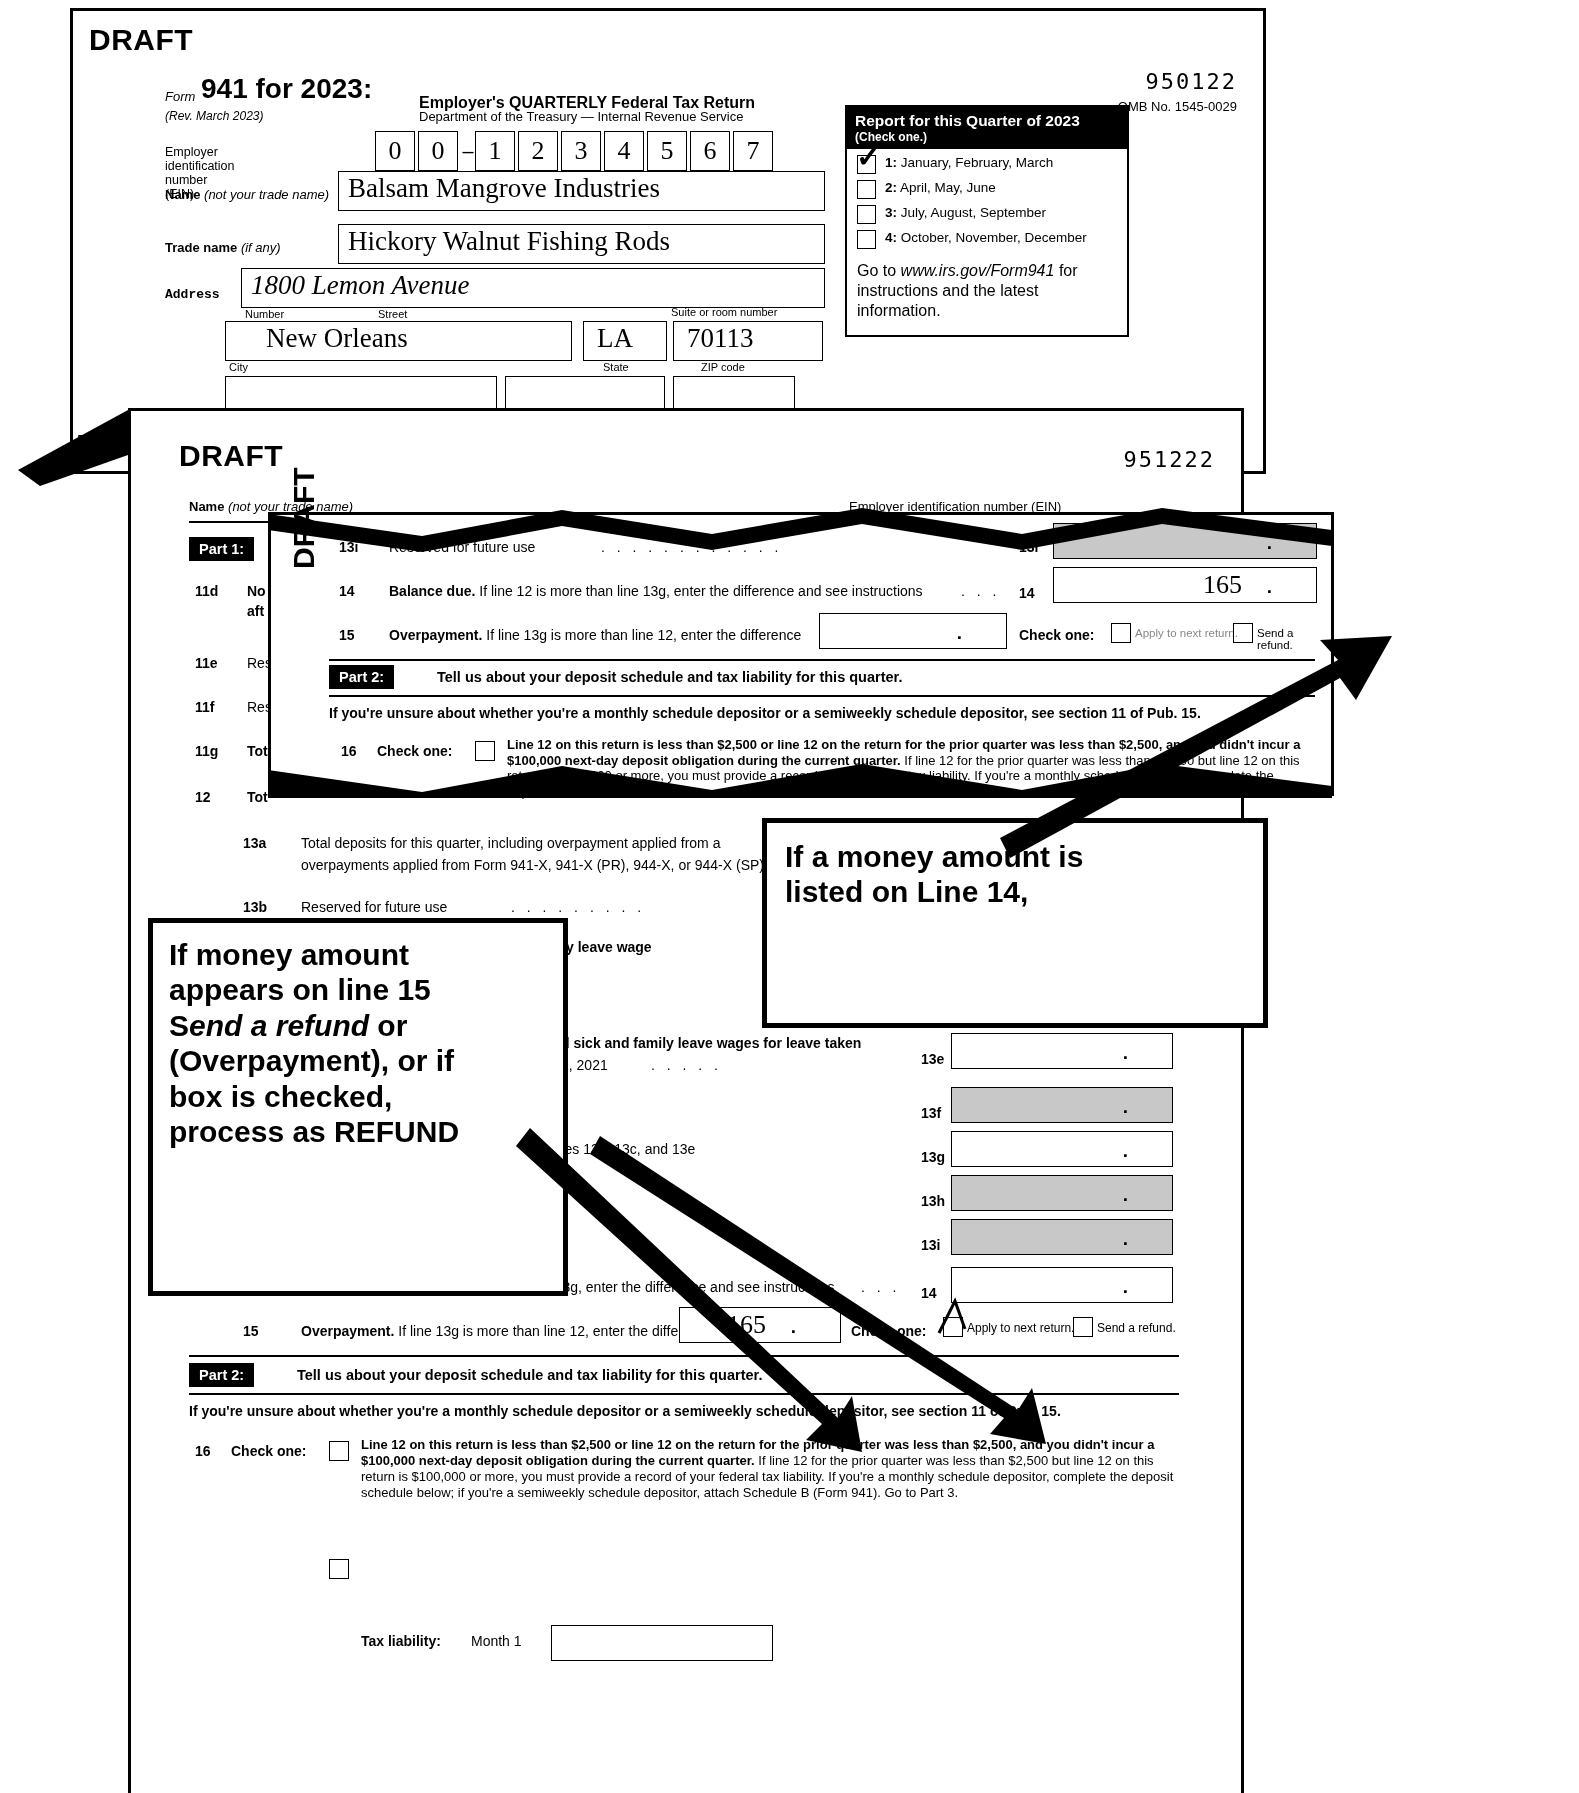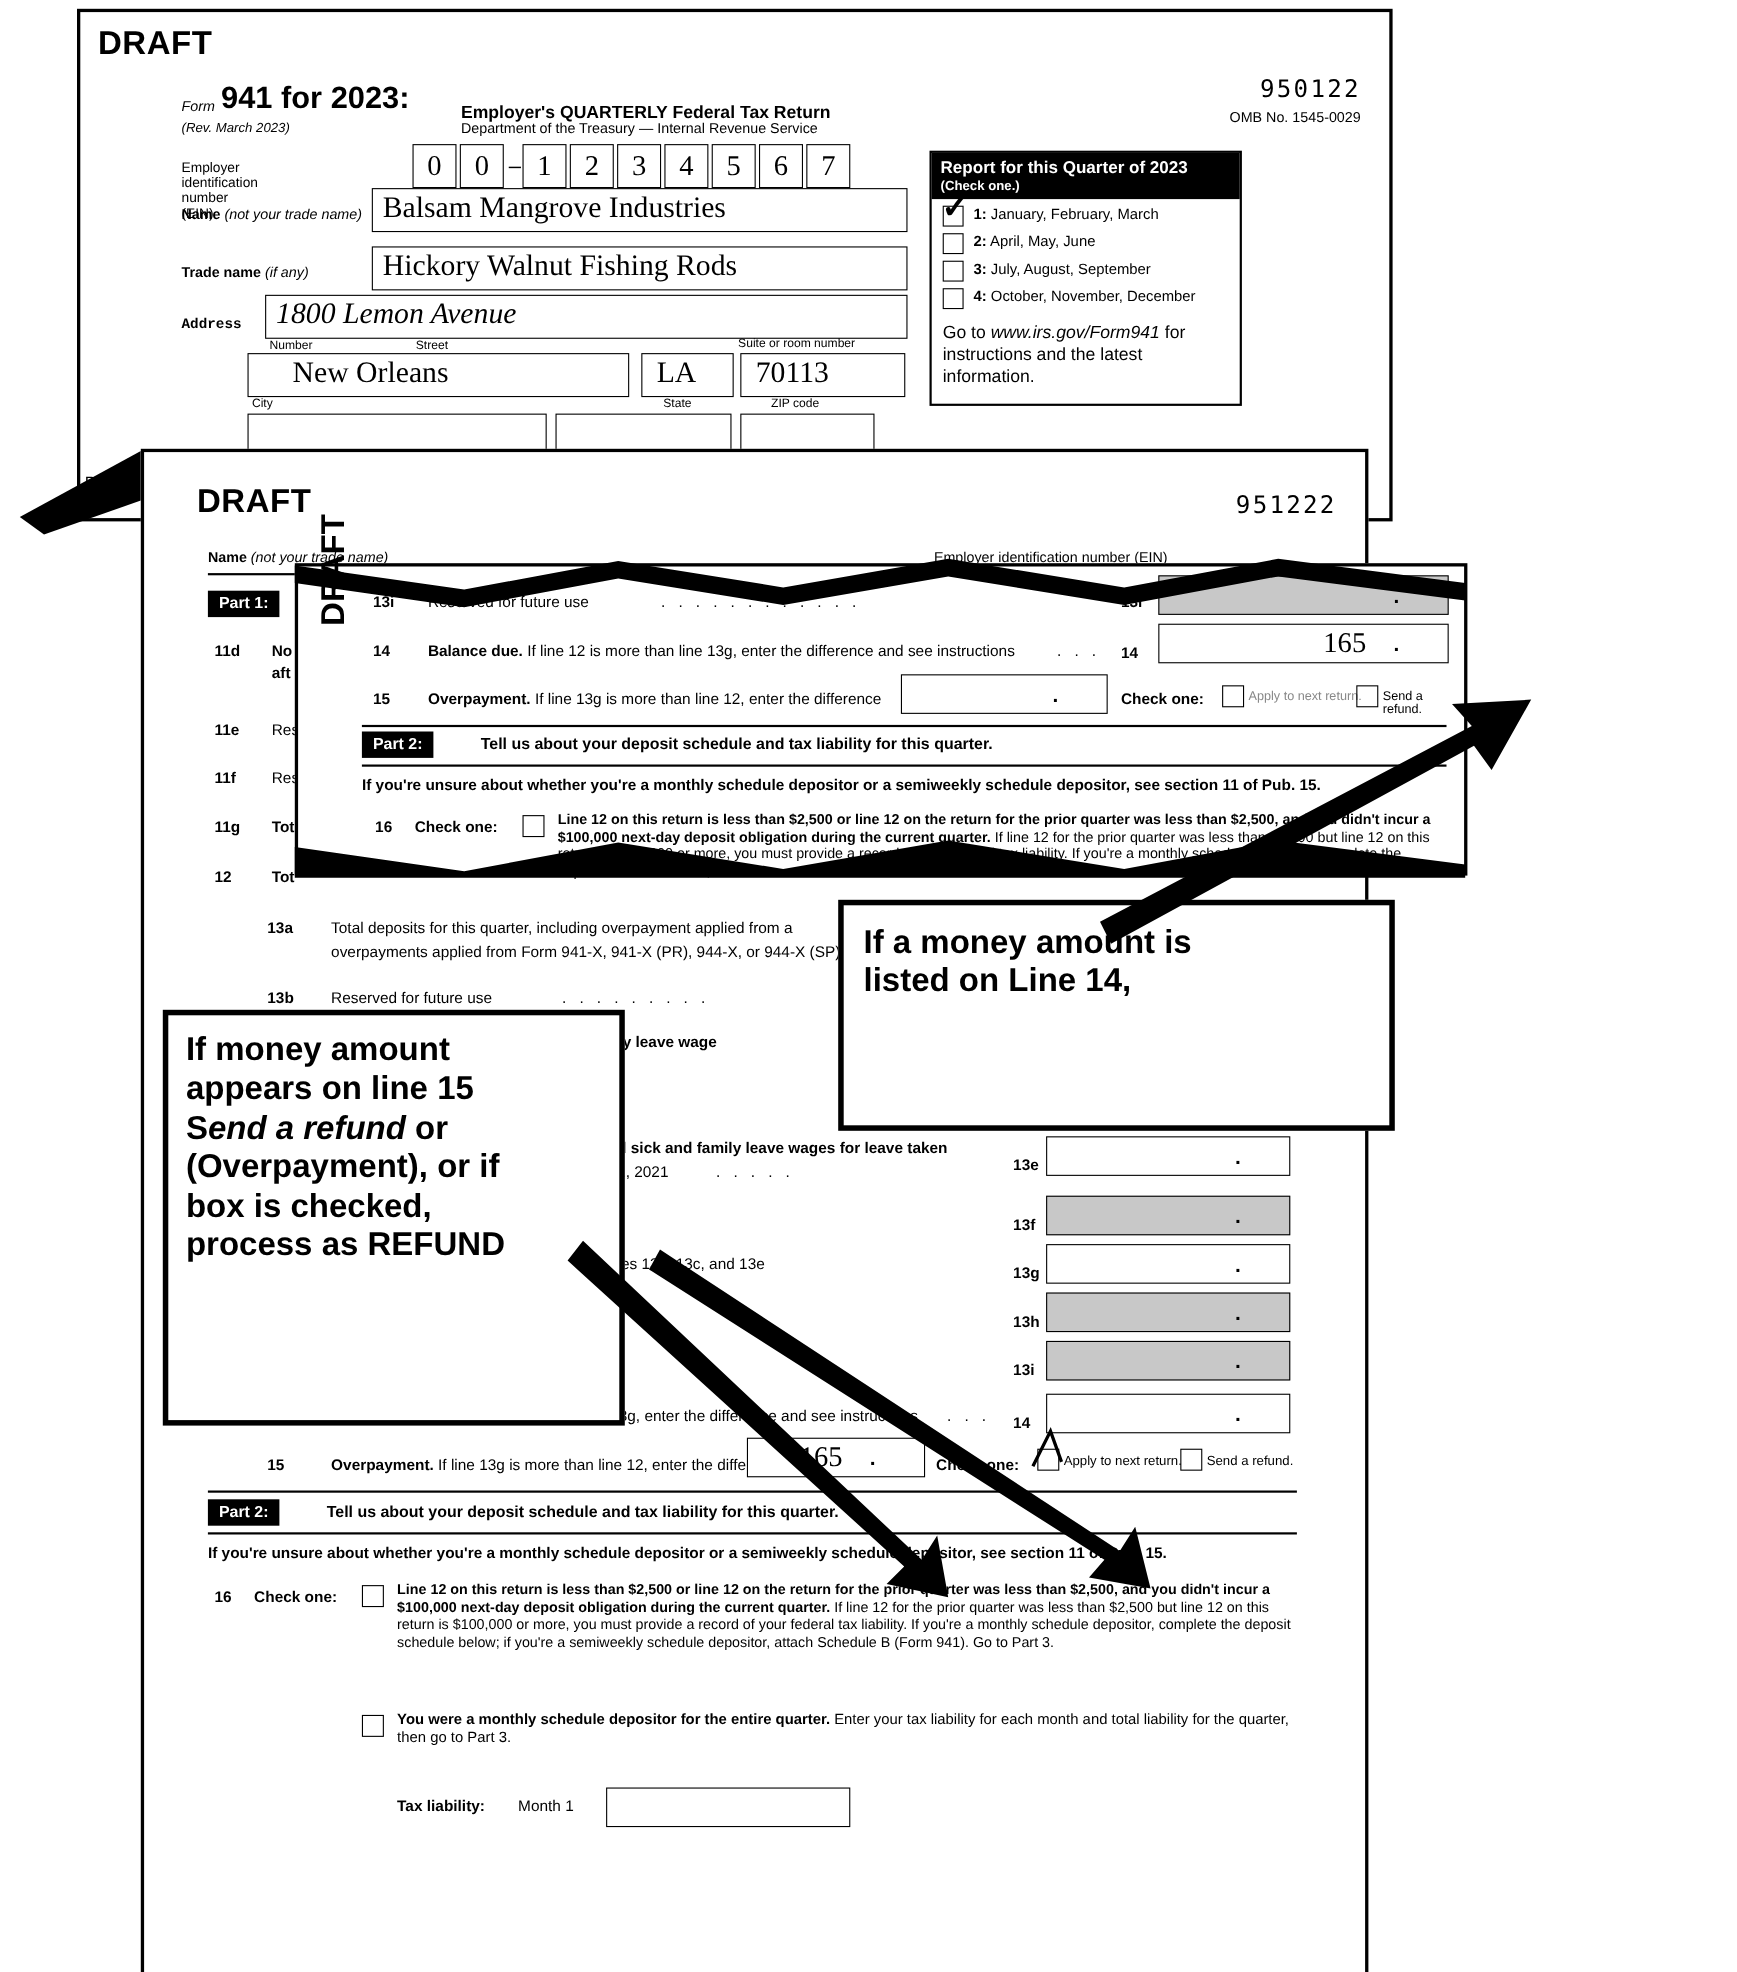--- a/index.html
+++ b/index.html
@@ -23,21 +23,21 @@
   .einlabel{position:absolute;left:0;top:14px;font-size:12.5px;}
   .einboxes{position:absolute;left:210px;top:0;display:flex;align-items:center;}
   .einbox{width:38px;height:38px;border:1.6px solid #000;margin-right:3px;text-align:center;line-height:38px;font-family:"Liberation Serif",serif;font-size:26px;}
   .eindash{width:14px;text-align:center;font-size:20px;line-height:38px;}
   .flabel{position:absolute;font-size:13px;}
   .fbox{position:absolute;border:1.6px solid #000;background:#fff;}
   .fval{position:absolute;font-family:"Liberation Serif",serif;font-size:27px;}
   .fsub{position:absolute;font-size:11px;}
 
   
-  #qbox{position:absolute;left:772px;top:126px;width:280px;height:228px;border:2px solid #000;}
+  #qbox{position:absolute;left:772px;top:94px;width:280px;height:228px;border:2px solid #000;}
   #qhead{background:#000;color:#fff;padding:5px 8px;}
   #qhead .t1{font-size:15.5px;font-weight:bold;}
   #qhead .t2{font-size:12px;font-weight:bold;}
   .qitem{display:flex;align-items:flex-start;margin:6px 0 0 10px;font-size:13.5px;}
   .cbox{width:17px;height:17px;border:1.6px solid #000;margin-right:9px;flex:0 0 auto;position:relative;}
   .qgo{margin:12px 10px 0 10px;font-size:16px;line-height:1.25;}
   .qgo i{font-style:italic;}
   .checkmark{position:absolute;left:-2px;top:-14px;font-size:30px;font-weight:bold;line-height:1;}
 
   #readt{position:absolute;left:4px;top:420px;font-size:15px;}
@@ -300,24 +300,20 @@
   <div class="lnno" style="left:64px;top:1032px;">16</div>
   <div class="ln" style="left:100px;top:1032px;font-weight:bold;">Check one:</div>
   <div class="chk" style="left:198px;top:1030px;"></div>
   <div class="ln" style="left:230px;top:1026px;width:818px;line-height:1.22;font-size:13px;">
     <b>Line 12 on this return is less than $2,500 or line 12 on the return for the prior quarter was less than $2,500,</b>
     <b>and you didn't incur a $100,000 next-day deposit obligation during the current quarter.</b>
     <span>If line 12 for the prior quarter was less than $2,500 but line 12 on this return is $100,000 or more, you must provide a record of your federal tax liability. If you're a monthly schedule depositor, complete the deposit schedule below; if you're a semiweekly schedule depositor, attach Schedule B (Form 941). Go to Part 3.</span>
   </div>
 
   <div class="chk" style="left:198px;top:1148px;"></div>
-  <div class="ln" style="left:230px;top:1144px;width:818px;line-height:1.25;font-size:13.5px;">
-    <b>You were a monthly schedule depositor for the entire quarter.</b>
-    <span>Enter your tax liability for each month and total liability for the quarter, then go to Part 3.</span>
-  </div>
 
   <div class="ln" style="left:230px;top:1222px;font-weight:bold;">Tax liability:</div>
   <div class="ln" style="left:340px;top:1222px;">Month 1</div>
   <div class="amt" style="left:420px;top:1214px;width:220px;"></div>
 </div>
 
 <div id="zoom1">
   <div class="zdraft">DRAFT</div>
 
   <div class="lnno" style="left:68px;top:24px;">13i</div>

